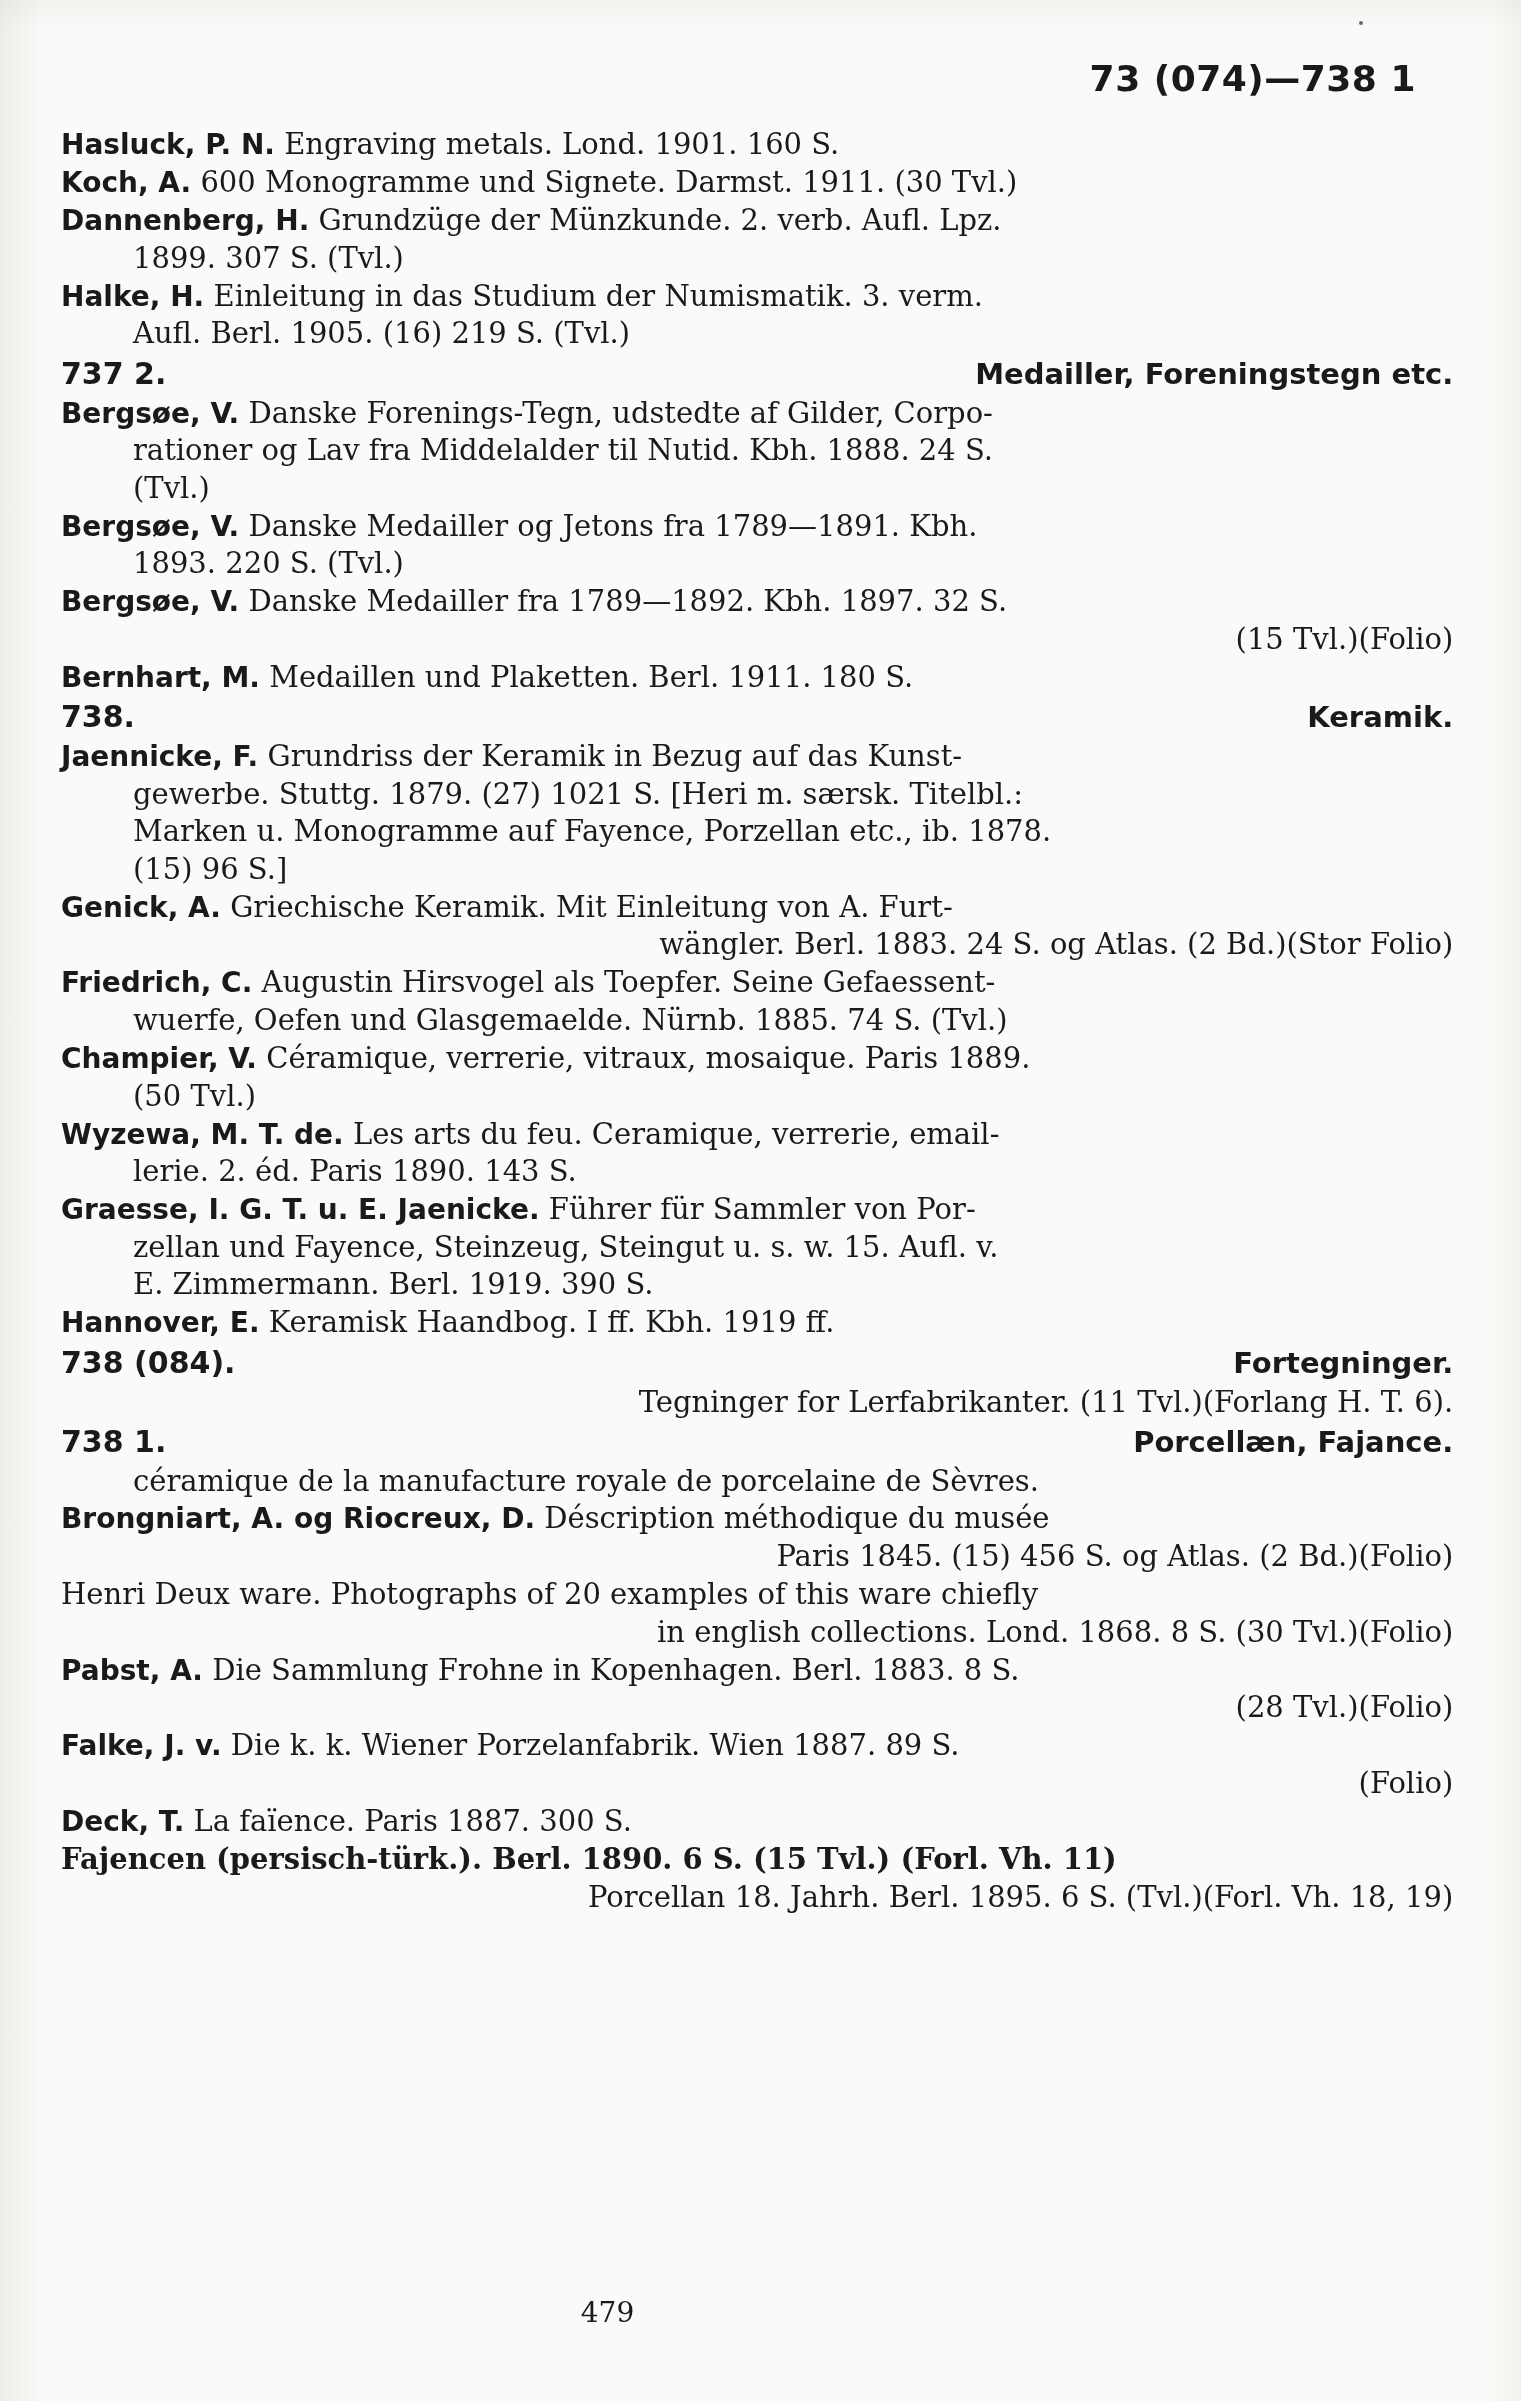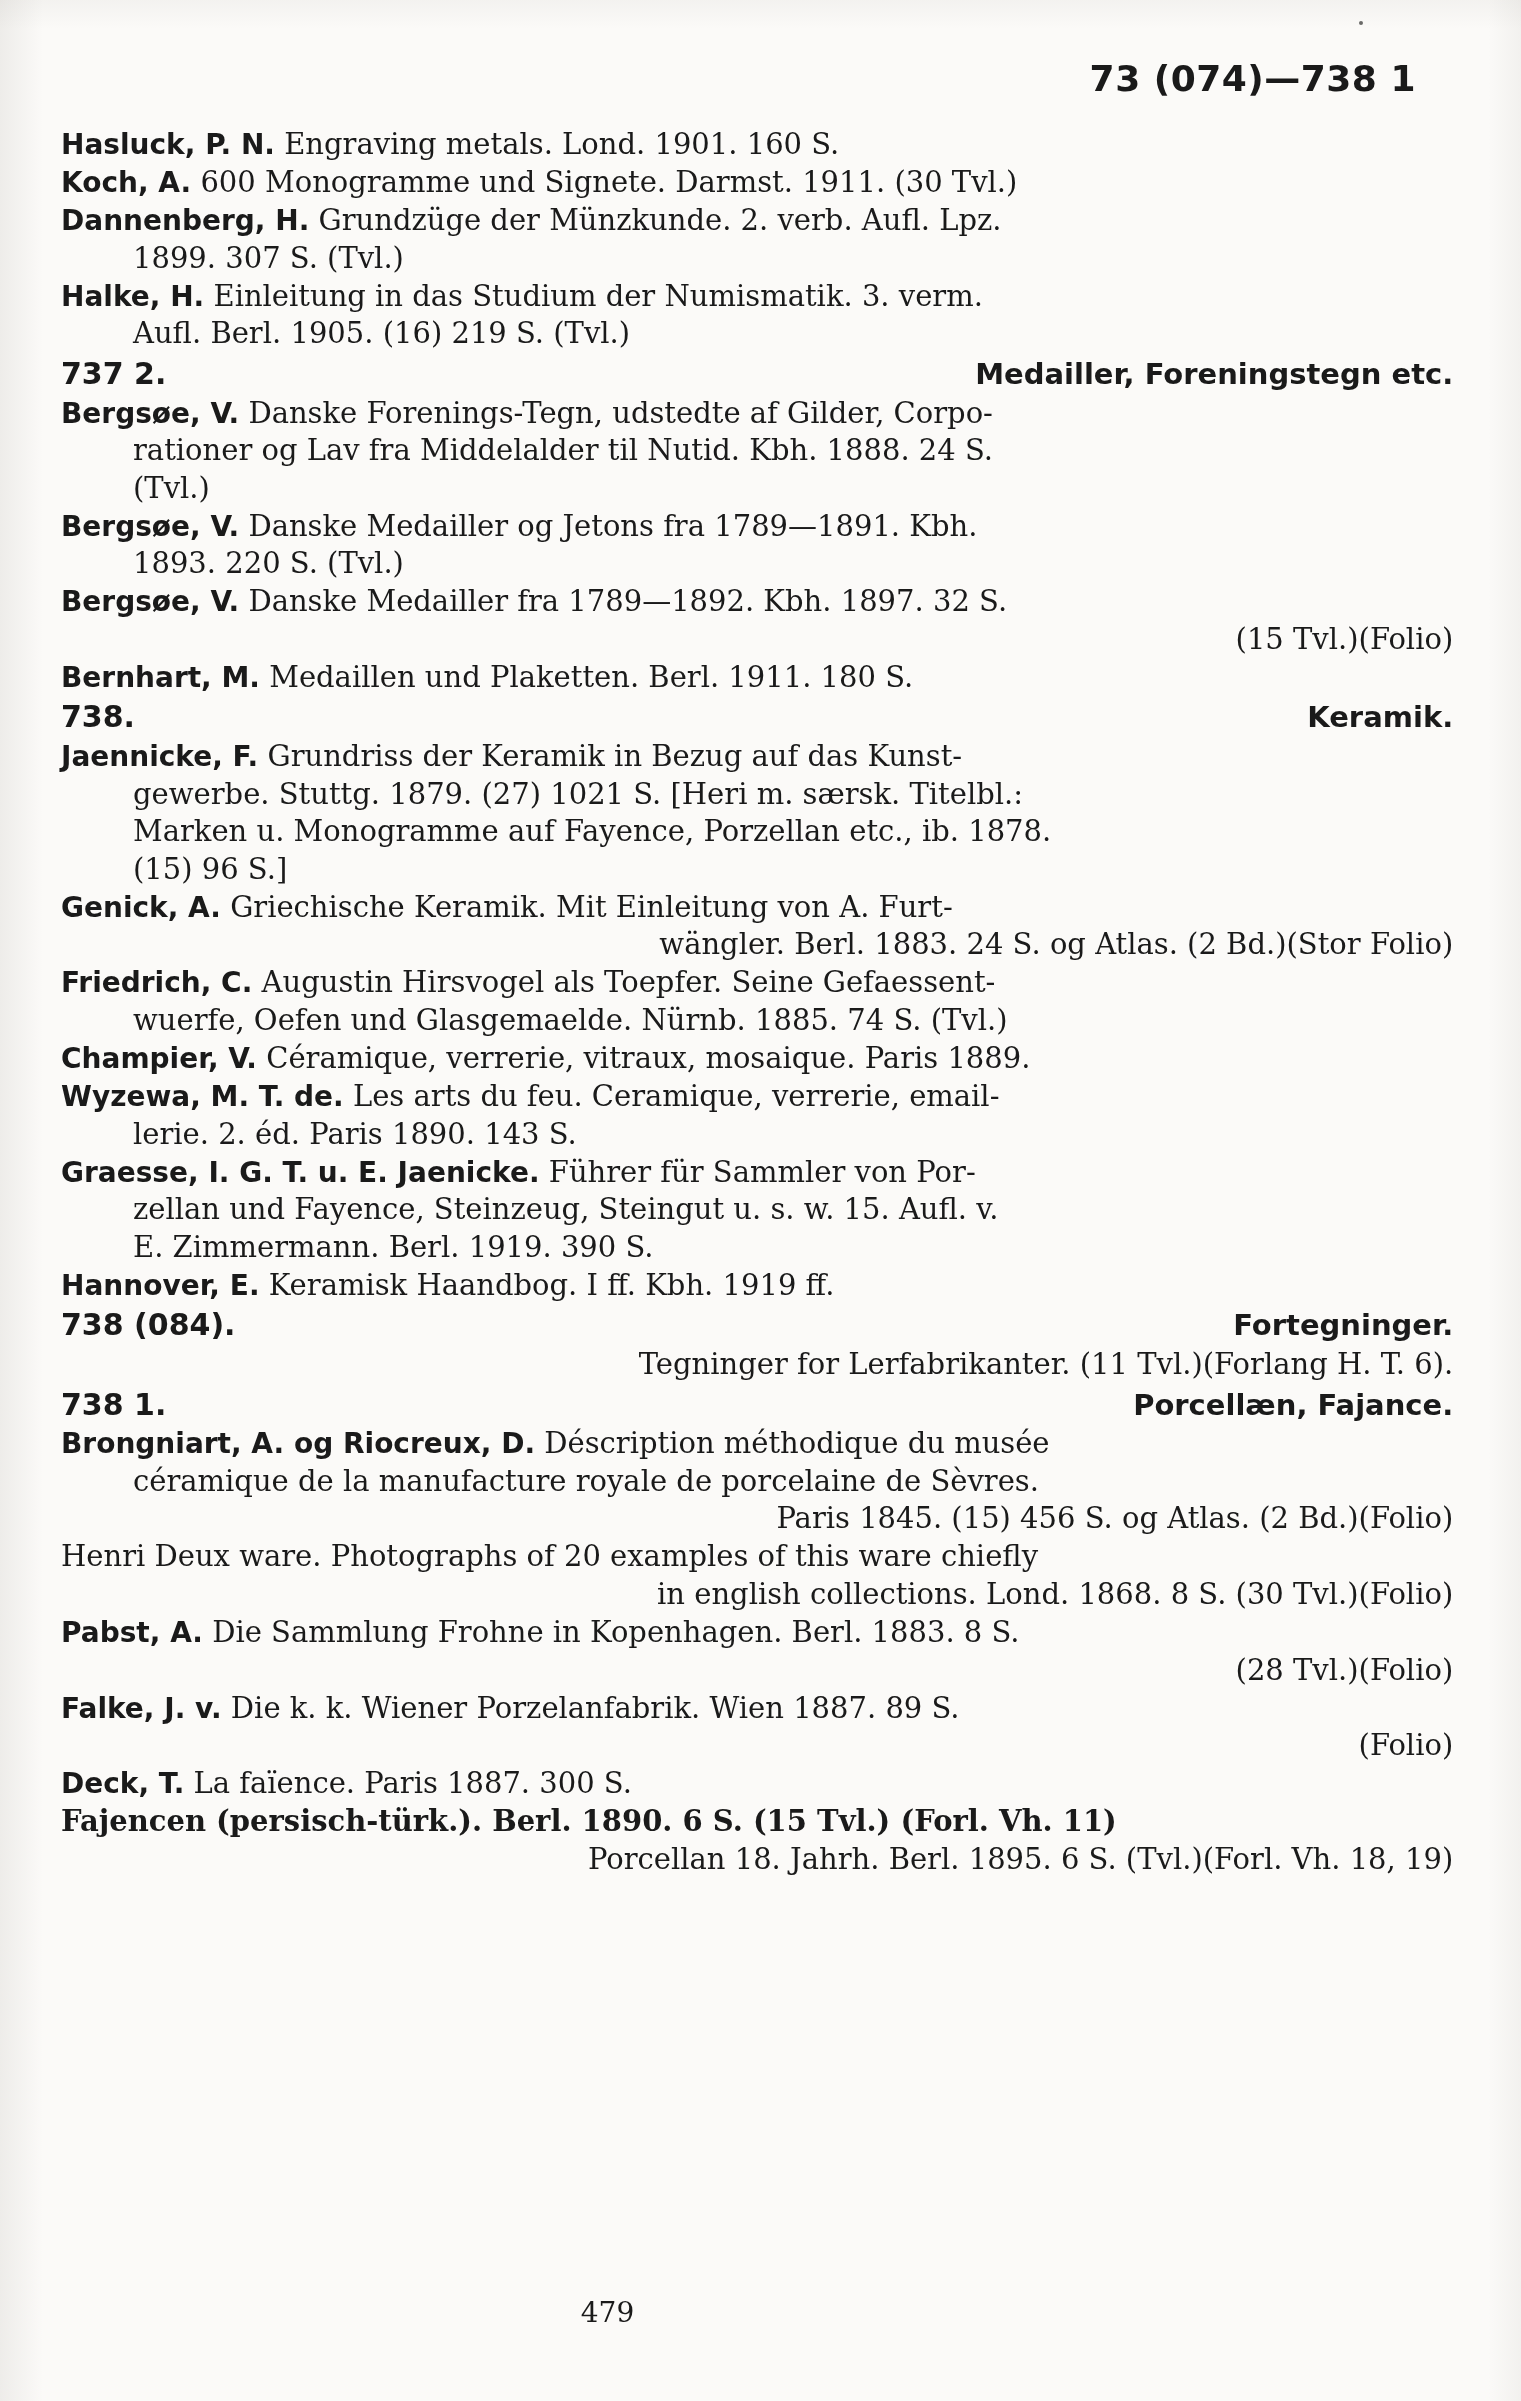--- a/index.html
+++ b/index.html
@@ -176,20 +176,21 @@
             <span class="mid"><span class="">wängler.  Berl.  1883.  24 S. og Atlas.  (2 Bd.)</span></span>
             <span class="tail folio">(Stor Folio)</span>
           </div>
         </div>
         <div class="entry">
           <div class="ln first"><span class="au">Friedrich, C.</span><span class=""> Augustin Hirsvogel als Toepfer.  Seine Gefaessent-</span></div>
           <div class="ln"><span class="">wuerfe, Oefen und Glasgemaelde.  Nürnb.  1885.  74 S.  (Tvl.)</span></div>
         </div>
         <div class="entry">
           <div class="ln first"><span class="au">Champier, V.</span><span class=""> Céramique, verrerie, vitraux, mosaique.  Paris 1889.</span></div>
+          <div class="ln"><span class="">(50 Tvl.)</span></div>
         </div>
         <div class="entry">
           <div class="ln first"><span class="au">Wyzewa, M. T. de.</span><span class=""> Les arts du feu.  Ceramique, verrerie, email-</span></div>
           <div class="ln"><span class="">lerie.  2. éd.  Paris 1890.  143 S.</span></div>
         </div>
         <div class="entry">
           <div class="ln first"><span class="au">Graesse, I. G. T. u. E. Jaenicke.</span><span class=""> Führer für Sammler von Por-</span></div>
           <div class="ln"><span class="">zellan und Fayence, Steinzeug, Steingut u. s. w.  15. Aufl. v.</span></div>
           <div class="ln"><span class="">E. Zimmermann.  Berl.  1919.  390 S.</span></div>
         </div>
@@ -204,22 +205,22 @@
           <div class="ln spread" style="margin-left: -72px;">
             <span class="mid"><span class="">Tegninger for Lerfabrikanter.  (11 Tvl.)</span></span>
             <span class="tail folio">(Forlang H. T. 6).</span>
           </div>
         </div>
         <div class="hdr-row">
           <span class="left">738 1.</span>
           <span class="right">Porcellæn, Fajance.</span>
         </div>
         <div class="entry">
+          <div class="ln"><span class="">céramique de la manufacture royale de porcelaine de Sèvres.</span></div>
           <div class="ln first"><span class="au">Brongniart, A. og Riocreux, D.</span><span class=""> Déscription méthodique du musée</span></div>
-          <div class="ln"><span class="">céramique de la manufacture royale de porcelaine de Sèvres.</span></div>
           <div class="ln spread">
             <span class="mid"><span class="">Paris 1845.  (15) 456 S. og Atlas.  (2 Bd.)</span></span>
             <span class="tail folio">(Folio)</span>
           </div>
         </div>
         <div class="entry">
           <div class="ln" style="margin-left: -72px;"><span class="">Henri Deux ware.  Photographs of 20 examples of this ware chiefly</span></div>
           <div class="ln spread">
             <span class="mid"><span class="">in english collections.  Lond.  1868.  8 S.  (30 Tvl.)</span></span>
             <span class="tail folio">(Folio)</span>

